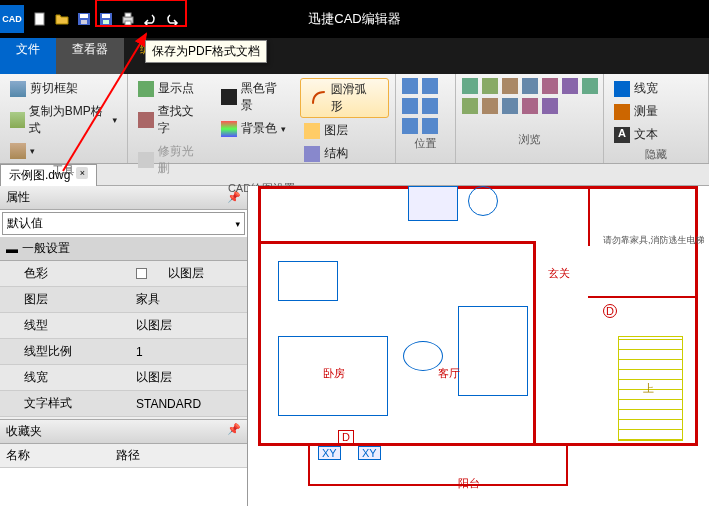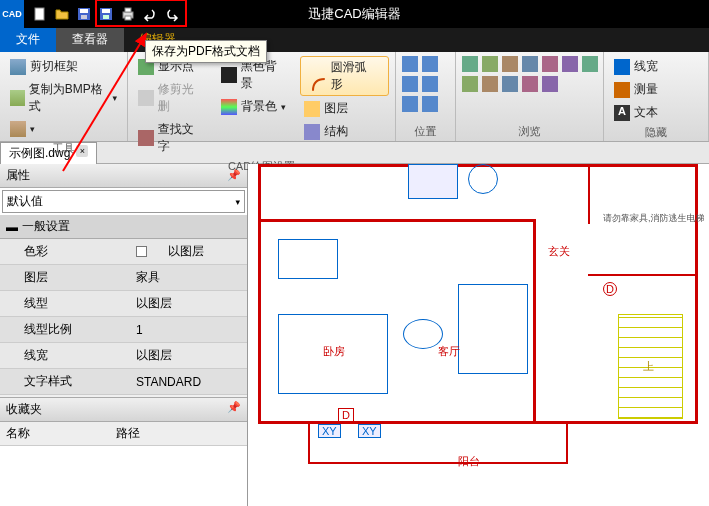--- a/index.html
+++ b/index.html
@@ -1,28 +1,28 @@
 <!DOCTYPE html>
 <html><head>
 <meta charset="utf-8">
 <style>
 *{margin:0;padding:0;box-sizing:border-box;font-family:"Microsoft YaHei",SimSun,Arial,sans-serif;font-size:12px}
 body{background:#fff;width:709px;height:506px;overflow:hidden;position:relative}
-.titlebar{background:#000;height:28px;display:flex;align-items:center;color:#fff;position:relative}
+.titlebar{background:#000;height:38px;display:flex;align-items:center;color:#fff;position:relative}
 .app-icon{width:24px;height:28px;background:#0066cc;color:#fff;font-size:9px;display:flex;align-items:center;justify-content:center;font-weight:bold}
 .qat{display:flex;align-items:center;gap:2px;padding:0 6px}
 .qat-btn{width:20px;height:20px;display:flex;align-items:center;justify-content:center;cursor:pointer}
 .qat-btn svg{width:16px;height:16px}
 .app-title{position:absolute;left:50%;transform:translateX(-50%);color:#fff;font-size:13px}
-.tabbar{background:#1a1a1a;height:24px;display:flex}
+.tabbar{background:#1a1a1a;height:36px;display:flex}
 .tab{padding:3px 16px;color:#eab308;font-size:12px;cursor:pointer}
 .tab.file{background:#0066cc;color:#fff}
 .tab.active{background:#4d4d4d;color:#fff}
 .ribbon{background:linear-gradient(#f5f5f5,#d8d8d8);height:90px;border-bottom:1px solid #aaa;display:flex;position:relative}
-.rgroup{border-right:1px solid #bbb;padding:4px 6px 2px;display:flex;flex-direction:column}
+.rgroup{border-right:1px solid #bbb;padding:4px 6px 16px;display:flex;flex-direction:column}
 .rgroup-body{flex:1;display:flex;flex-direction:column;gap:2px}
 .rgroup-label{text-align:center;color:#555;font-size:11px;padding-top:2px}
 .rbtn{display:flex;align-items:center;gap:4px;padding:2px 4px;cursor:pointer;font-size:12px;color:#222}
 .rbtn.disabled{color:#999}
 .ricon{width:16px;height:16px;display:inline-block}
 .rcol{display:flex;flex-direction:column;gap:2px}
 .rrow{display:flex;gap:8px}
 .doctab-bar{background:#e8e8e8;height:22px;border-bottom:1px solid #aaa;display:flex;align-items:center}
 .doctab{background:#fff;border:1px solid #999;border-bottom:none;padding:2px 8px;display:flex;align-items:flex-start;gap:6px;font-size:11px}
 .doctab-close{width:12px;height:12px;border-radius:2px;background:#ddd;display:flex;align-items:center;justify-content:center;font-size:9px;cursor:pointer}
@@ -46,21 +46,21 @@
 .redarrow{position:absolute;left:58px;top:26px;z-index:99;pointer-events:none}
 .tooltip-box{position:absolute;left:145px;top:40px;background:#fffef0;border:1px solid #888;padding:2px 6px;font-size:12px;z-index:101;box-shadow:2px 2px 4px rgba(0,0,0,0.3)}
 .floor{position:absolute;inset:0}
 .wall{position:absolute;border:2px solid #c00}
 .furn{position:absolute;border:1px solid #06c}
 .lbl{position:absolute;font-size:11px;color:#c00}
 .lbl.blue{color:#06c}
 .small-icon-grid{display:flex;flex-wrap:wrap;gap:4px;width:76px}
 .si{width:16px;height:16px;background:#5588cc;cursor:pointer}
 .checkbox-ph{width:11px;height:11px;border:1px solid #777;display:inline-block;background:#fff}
-.arc-btn{border:1px solid #f0b040;background:linear-gradient(#fff8e8,#ffe8b0);border-radius:3px;padding:2px 10px;display:flex;align-items:flex-end;gap:4px}
+.arc-btn{border:1px solid #f0b040;background:linear-gradient(#fff8e8,#ffe8b0);border-radius:3px;padding:2px 10px;display:flex;align-items:center;gap:4px}
 </style>
 </head>
 <body>
 
 <div class="titlebar">
   <div class="app-icon">CAD</div>
   <div class="qat">
     <div class="qat-btn">
         <svg viewBox="0 0 16 16">
           <rect x="3" y="2" width="9" height="12" fill="#fff" stroke="#888"></rect>
@@ -144,27 +144,27 @@
   </div>
 
   <div class="rgroup" style="width:268px">
     <div class="rgroup-body">
       <div class="rrow">
         <div class="rcol">
           <div class="rbtn">
               <span class="ricon" style="background:#6a6"></span>
               <span>显示点</span>
             </div>
+          <div class="rbtn">
+              <span class="ricon" style="background:#a66"></span>
+              <span>查找文字</span>
+            </div>
           <div class="rbtn disabled">
               <span class="ricon" style="background:#ccc"></span>
               <span>修剪光删</span>
-            </div>
-          <div class="rbtn">
-              <span class="ricon" style="background:#a66"></span>
-              <span>查找文字</span>
             </div>
         </div>
         <div class="rcol">
           <div class="rbtn">
               <span class="ricon" style="background:#222"></span>
               <span>黑色背景</span>
             </div>
           <div class="rbtn">
               <span class="ricon" style="background:linear-gradient(#f55,#5f5,#55f)"></span>
               <span>背景色</span>

